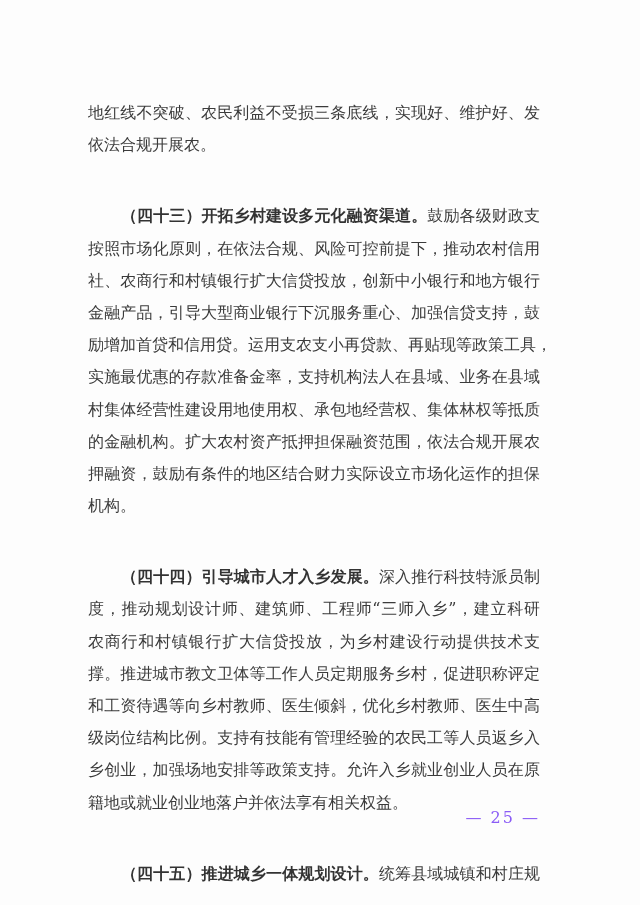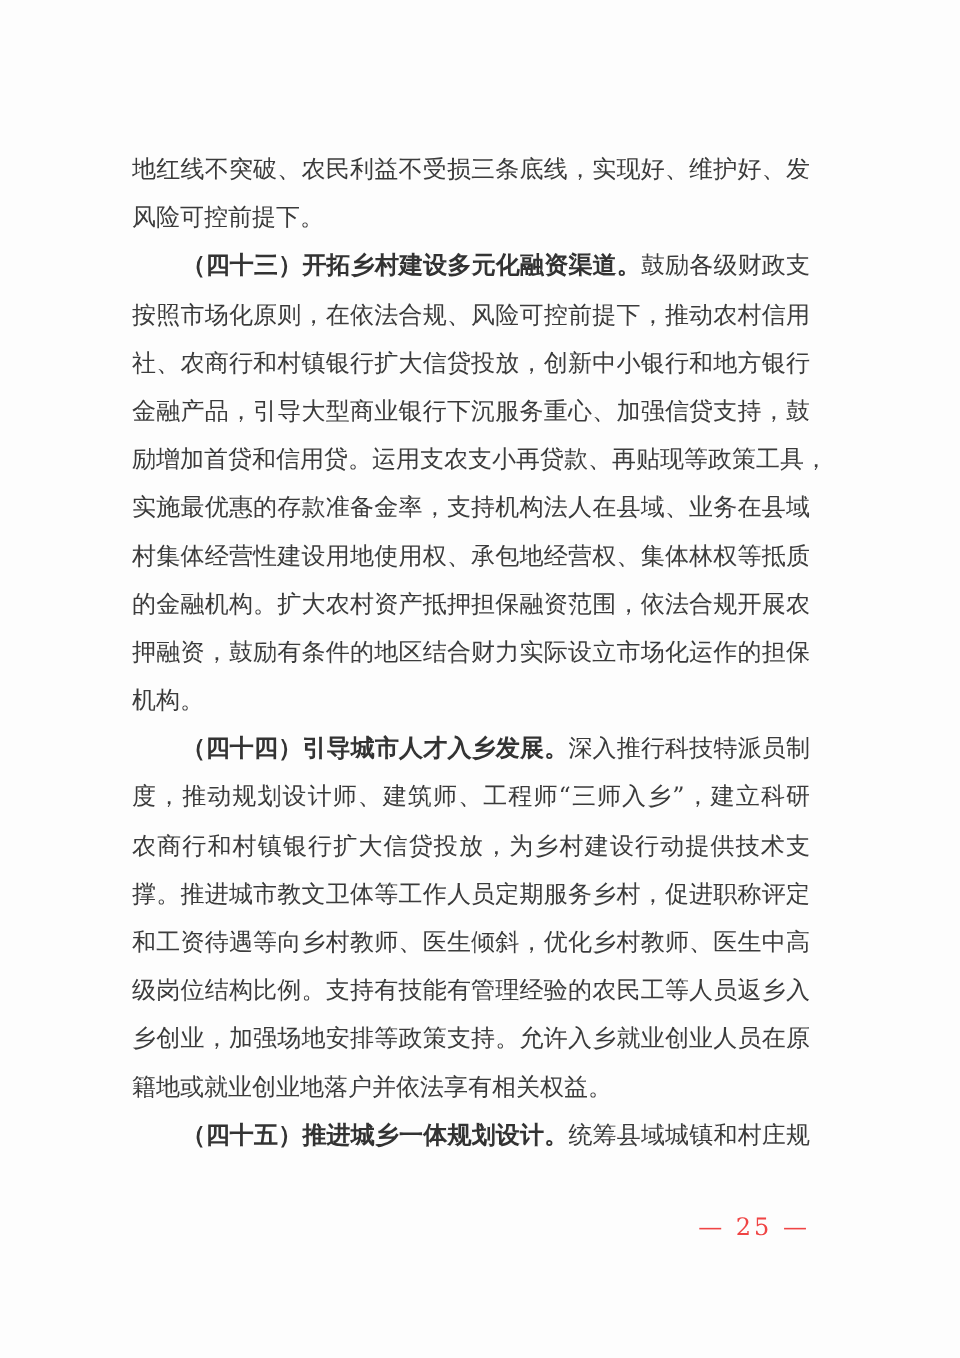--- a/index.html
+++ b/index.html
@@ -33,46 +33,47 @@
     white-space: nowrap;
     text-align: justify;
     text-align-last: justify;
     overflow: visible;
   }
   .line.no-fill {
     text-align-last: left;
   }
   .line.indent {
     padding-left: 33px;
+    margin-top: 39px;
   }
   .seg {
     font-weight: 400;
   }
   .seg.bold {
     font-weight: 700;
     color: #333333;
   }
   .page-number {
     position: absolute;
     top: 806px;
     right: 100px;
     font-size: 16px;
     line-height: 24px;
-    color: #ef4444;
+    color: #8b5cf6;
     letter-spacing: 2px;
     text-align: right;
   }
 </style>
 </head>
 <body>
 
 <div class="page">
   <div class="text-block">
       <div class="line"><span class="seg">地红线不突破、农民利益不受损三条底线，实现好、维护好、发</span></div>
-      <div class="line no-fill"><span class="seg">风险可控前提下。</span></div>
+      <div class="line no-fill"><span class="seg">依法合规开展农。</span></div>
       <div class="line indent"><span class="seg bold">（四十三）开拓乡村建设多元化融资渠道。</span><span class="seg">鼓励各级财政支</span></div>
       <div class="line"><span class="seg">按照市场化原则，在依法合规、风险可控前提下，推动农村信用</span></div>
       <div class="line"><span class="seg">社、农商行和村镇银行扩大信贷投放，创新中小银行和地方银行</span></div>
       <div class="line"><span class="seg">金融产品，引导大型商业银行下沉服务重心、加强信贷支持，鼓</span></div>
       <div class="line"><span class="seg">励增加首贷和信用贷。运用支农支小再贷款、再贴现等政策工具，</span></div>
       <div class="line"><span class="seg">实施最优惠的存款准备金率，支持机构法人在县域、业务在县域</span></div>
       <div class="line"><span class="seg">村集体经营性建设用地使用权、承包地经营权、集体林权等抵质</span></div>
       <div class="line"><span class="seg">的金融机构。扩大农村资产抵押担保融资范围，依法合规开展农</span></div>
       <div class="line"><span class="seg">押融资，鼓励有条件的地区结合财力实际设立市场化运作的担保</span></div>
       <div class="line no-fill"><span class="seg">机构。</span></div>

